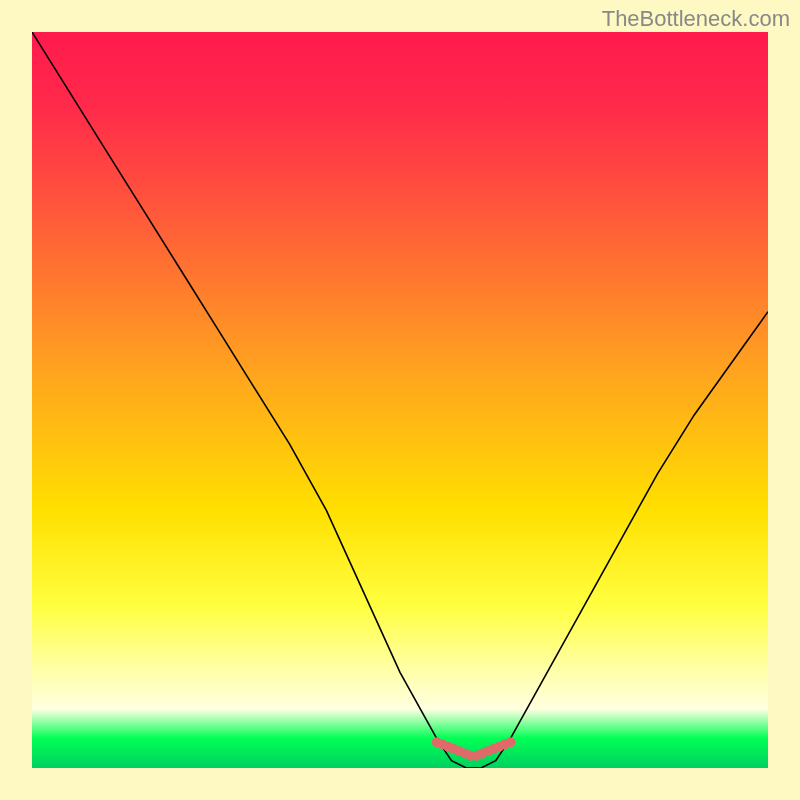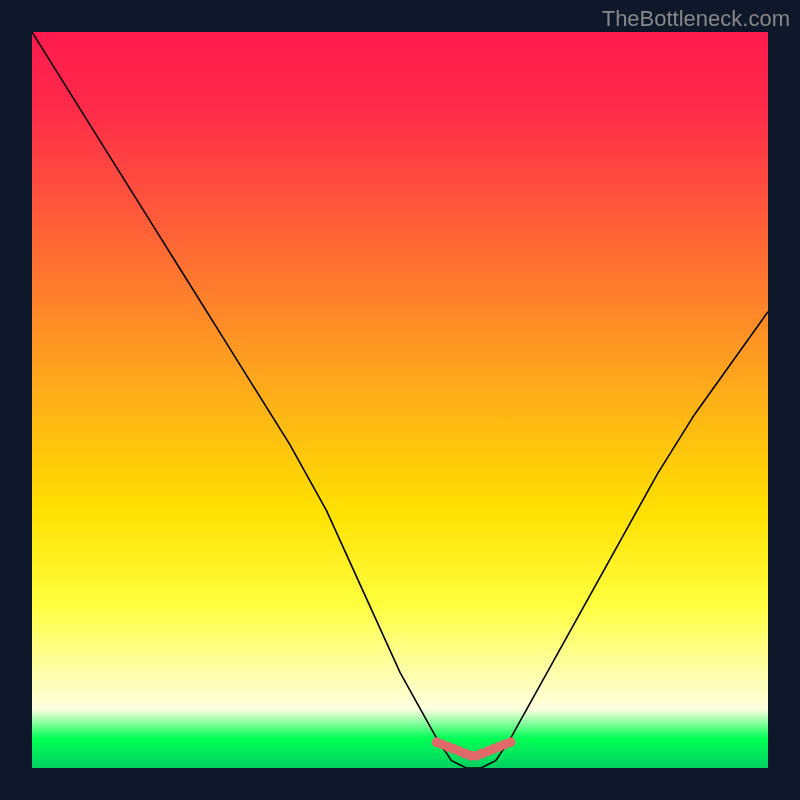--- a/index.html
+++ b/index.html
@@ -10,21 +10,21 @@
     background: #000;
     font-family: Arial, Helvetica, sans-serif;
     overflow: hidden;
   }
   .frame {
     position: absolute;
     left: 0;
     top: 0;
     width: 800px;
     height: 800px;
-    background: #0f172a;
+    background: #fef9c3;
   }
   .plot {
     position: absolute;
     left: 32px;
     top: 32px;
     width: 736px;
     height: 736px;
     background: linear-gradient(
       to bottom,
       #ff1a4d 0%,

